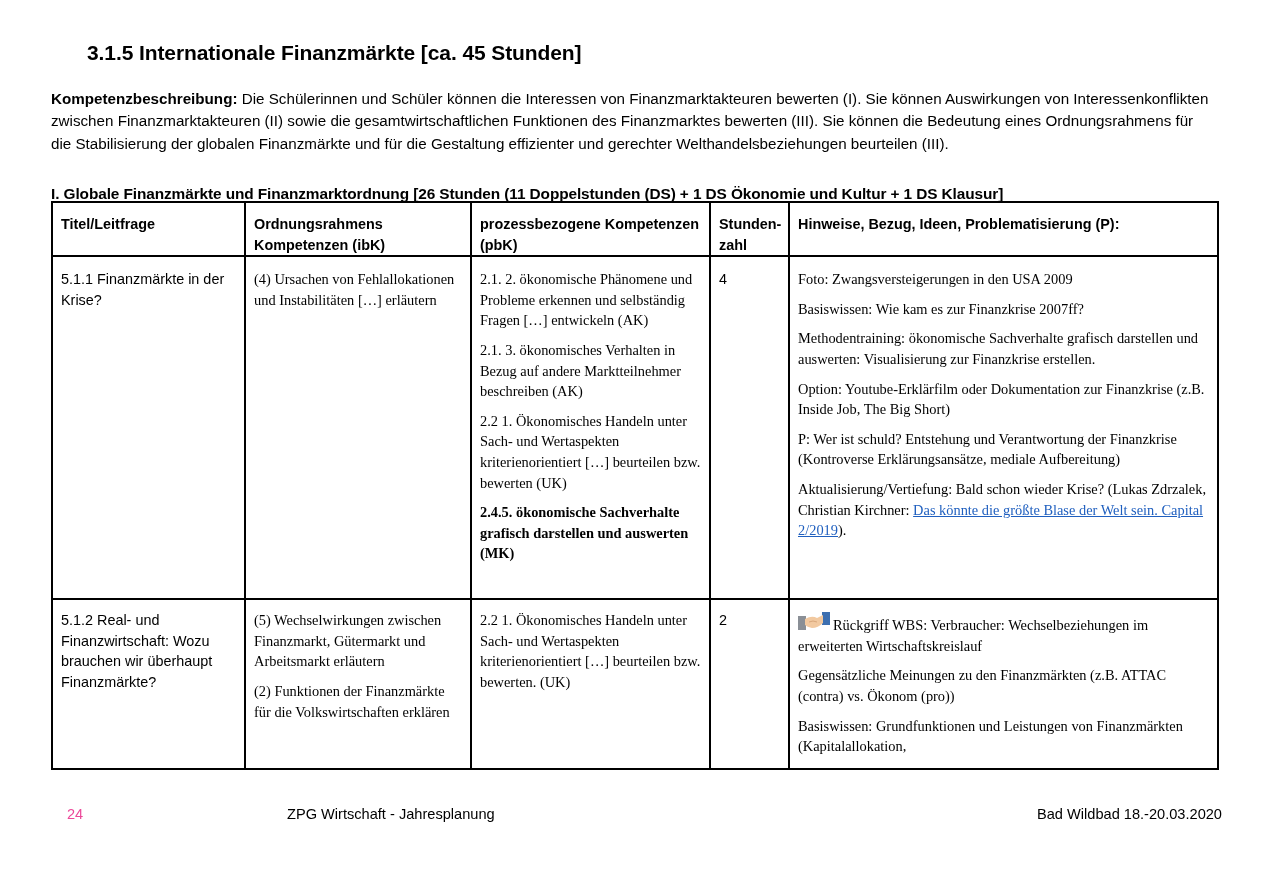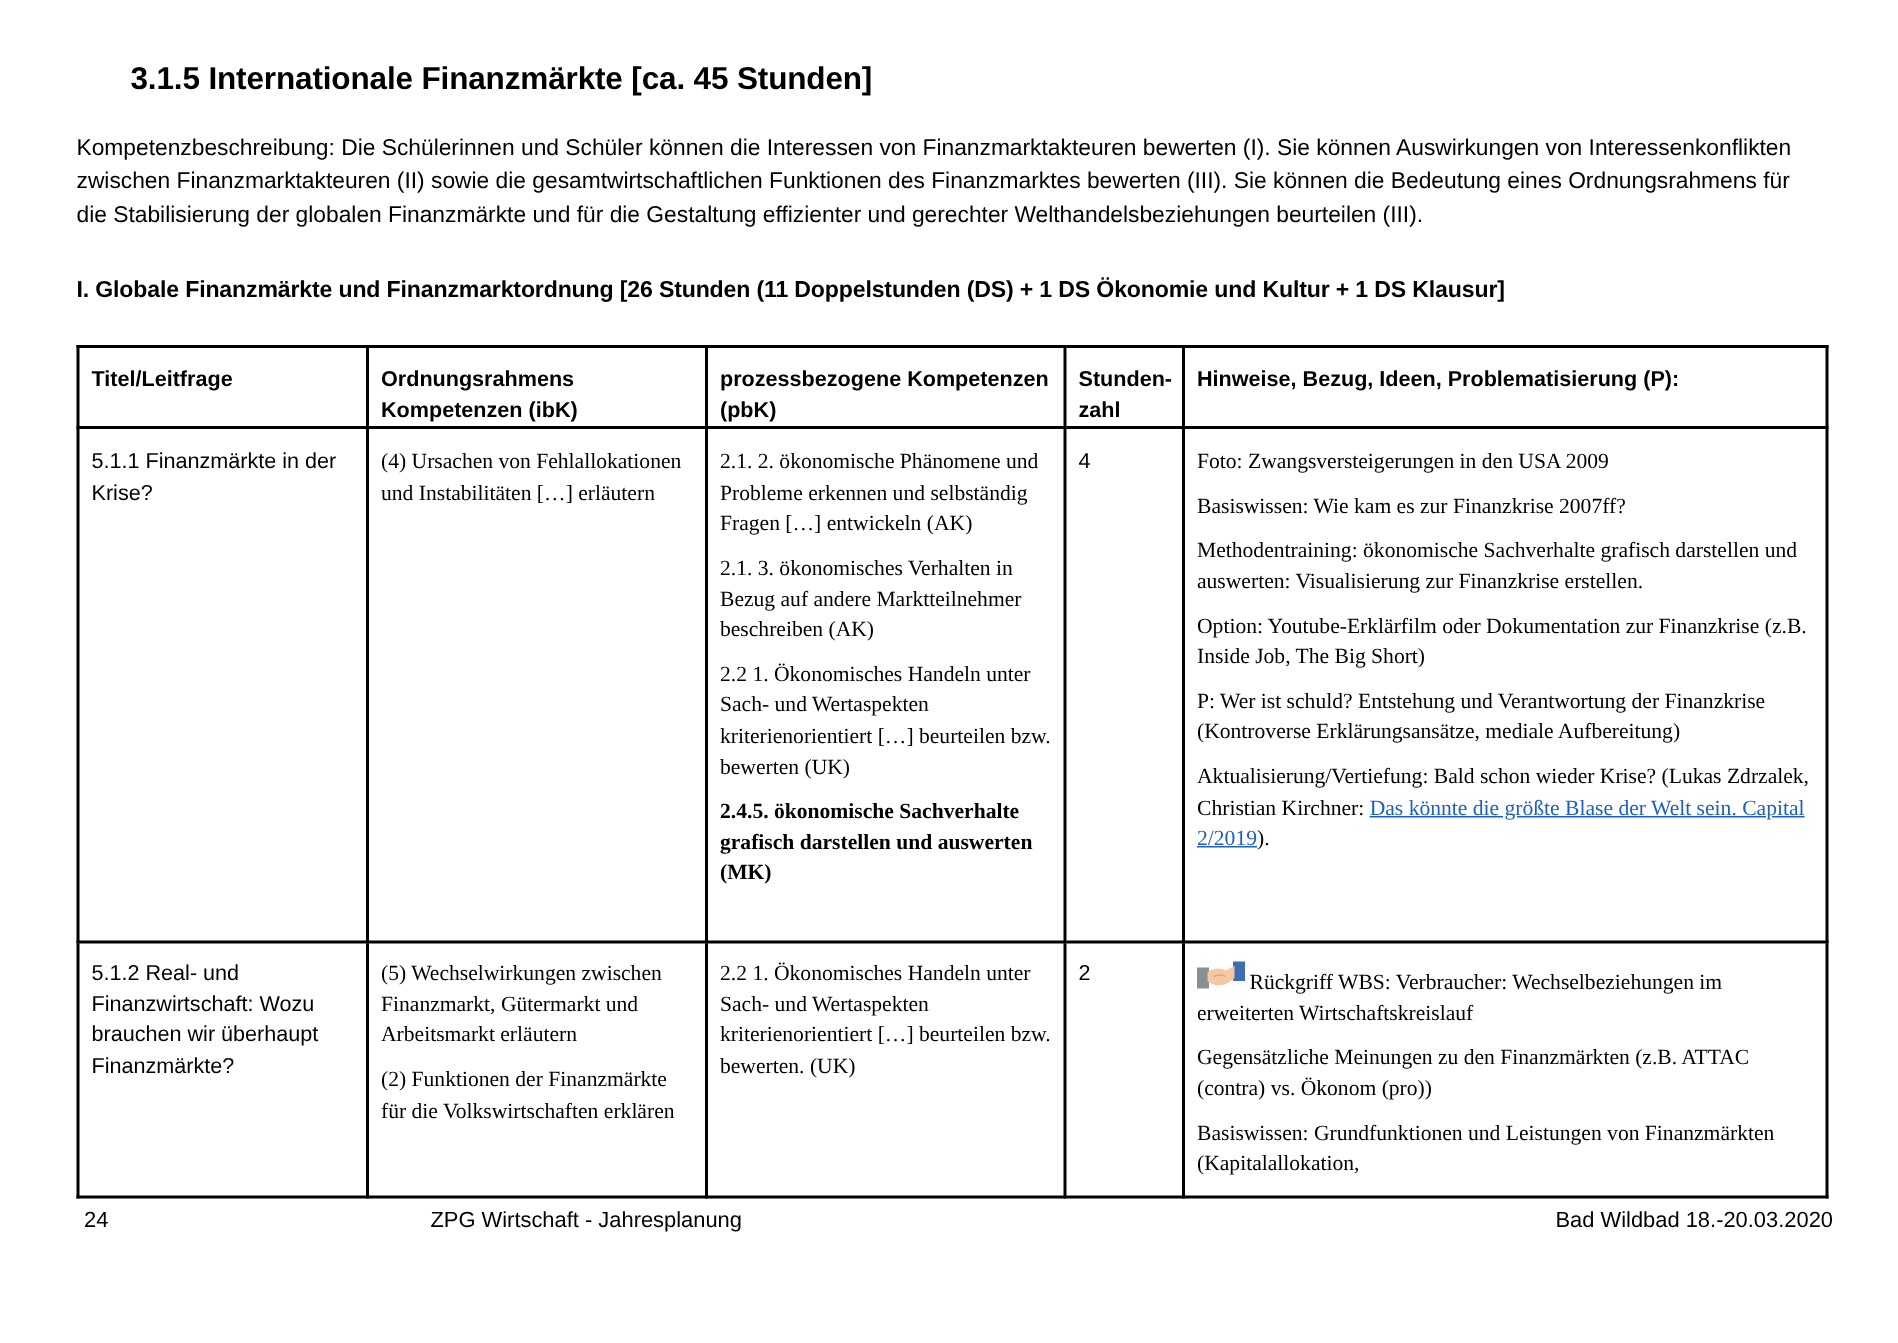--- a/index.html
+++ b/index.html
@@ -10,27 +10,27 @@
   }
   .page { position: absolute; left: 51px; top: 0; width: 1166px; }
   .h-title {
     position: absolute; top: 41px; left: 0;
     font-size: 21px; font-weight: bold; letter-spacing: -0.1px; margin-left: 36px;
   }
   .desc {
     position: absolute; top: 88px; left: 0; width: 1166px;
     line-height: 22.4px; font-size: 15.2px;
   }
-  .desc b { font-weight: normal; margin-top: 16px; }
+  .desc b { font-weight: bold; margin-top: 16px; }
   .subhead {
     position: absolute; top: 185px; left: 0;
     font-size: 15.4px; font-weight: bold; letter-spacing: -0.1px;
   }
   table.plan {
-    position: absolute; top: 230px; left: 0;
+    position: absolute; top: 201px; left: 0;
     border-collapse: collapse; width: 1166px; table-layout: fixed;
     font-size: 14.4px; line-height: 20.6px;
   }
   table.plan td, table.plan th {
     border: 2px solid #000; vertical-align: top;
     padding: 11px 8px 0 8px; text-align: left;
   }
   table.plan th { font-weight: bold; height: 38px; padding-top: 11px; }
   col.c1 { width: 193px; } col.c2 { width: 226px; } col.c3 { width: 239px; }
   col.c4 { width: 79px; } col.c5 { width: 429px; }
@@ -39,21 +39,21 @@
   .para { margin: 0 0 9px 0; font-family: Liberation Serif, serif; }
   .para.b { font-weight: bold; }
   a.link { color: #1f5fbf; text-decoration: underline; }
   .handshake {
     display: inline-block; width: 32px; height: 22px; vertical-align: -2px;
     margin-right: 3px;
   }
   .footer {
     position: absolute; top: 806px; font-size: 14.6px;
   }
-  .f-page { left: 56px; color: #000000; }
+  .f-page { left: 67px; color: #ec4899; }
   .f-center { left: 287px; }
   .f-right { right: 43px; }
 </style>
 </head>
 <body>
 
 <div class="page">
   <div class="h-title">3.1.5 Internationale Finanzmärkte [ca. 45 Stunden]</div>
 
   <div class="desc"><b>Kompetenzbeschreibung:</b><span> Die Schülerinnen und Schüler können die Interessen von Finanzmarktakteuren bewerten (I). Sie können Auswirkungen von Interessenkonflikten zwischen Finanzmarktakteuren (II) sowie die gesamtwirtschaftlichen Funktionen des Finanzmarktes bewerten (III). Sie können die Bedeutung eines Ordnungsrahmens für die Stabilisierung der globalen Finanzmärkte und für die Gestaltung effizienter und gerechter Welthandelsbeziehungen beurteilen (III).</span></div>

